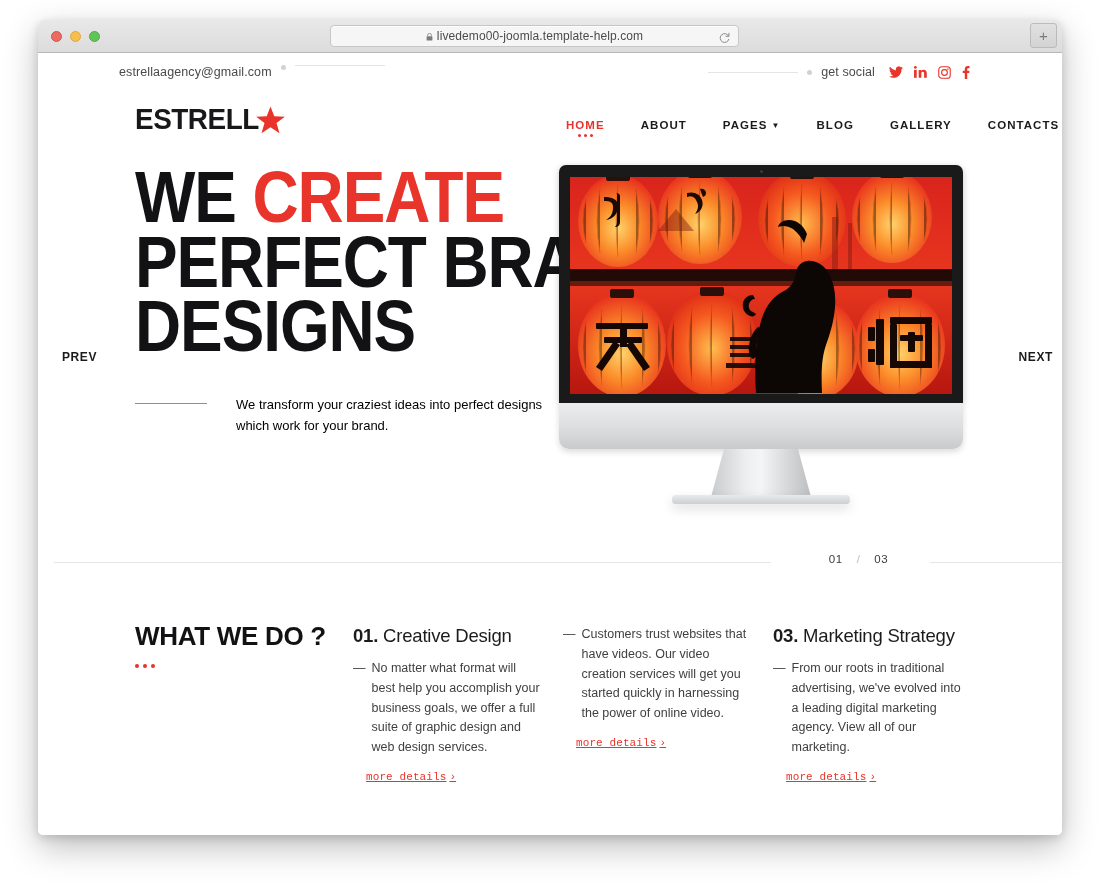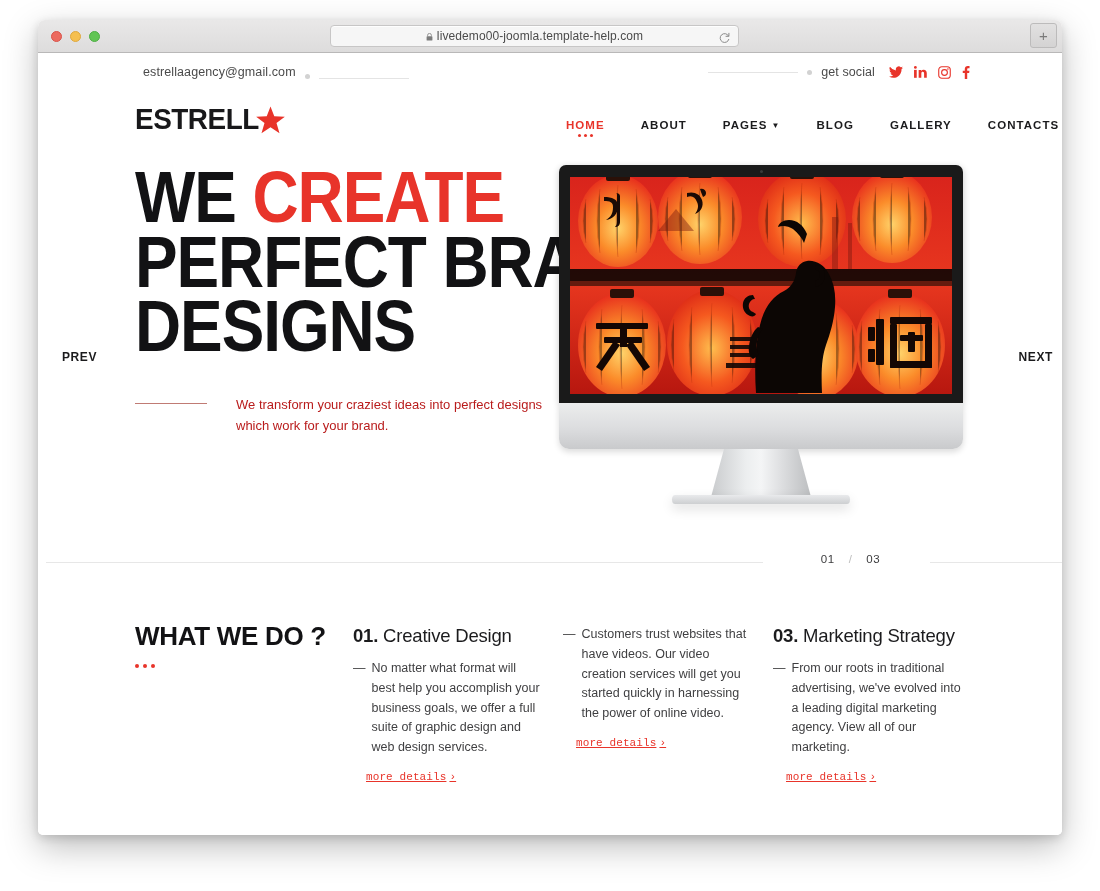--- a/index.html
+++ b/index.html
@@ -108,23 +108,23 @@
 
   
   #topbar {
     position: relative;
     height: 38px;
     display: flex;
     align-items: center;
   }
   .topbar-left {
     position: absolute;
-    left: 105px;
-    display: flex;
-    align-items: flex-end;
+    left: 81px;
+    display: flex;
+    align-items: flex-start;
   }
   .topbar-right {
     position: absolute;
     right: 92px;
     display: flex;
     align-items: center;
   }
   .tb-rule {
     height: 1px;
     background: #e4e4e4;
@@ -271,21 +271,21 @@
     width: 72px;
     height: 1px;
     background: #c07b74;
     margin-top: 9px;
     flex: none;
   }
   .sub-text {
     margin-left: 29px;
     font-size: 13px;
     line-height: 1.62;
-    color: #b91c1c;
+    color: #000000;
     max-width: 320px;
   }
 
   
   #monitor {
     position: absolute;
     left: 521px;
     top: -0px;
     width: 404px;
     height: 340px;
@@ -345,21 +345,21 @@
     border-radius: 4px / 6px;
     box-shadow: 0 5px 12px rgba(0,0,0,0.13);
   }
 
   
   .lantern-art { position: absolute; inset: 0; }
 
   
   #hero-footer {
     position: absolute;
-    left: 8px; right: 0;
+    left: 16px; right: 0;
     bottom: 0;
     height: 1px;
   }
   .hf-line {
     position: absolute;
     height: 1px;
     background: #e7e7e7;
     top: 0;
   }
   .hf-line.left  { left: 0;  width: 717px; }

